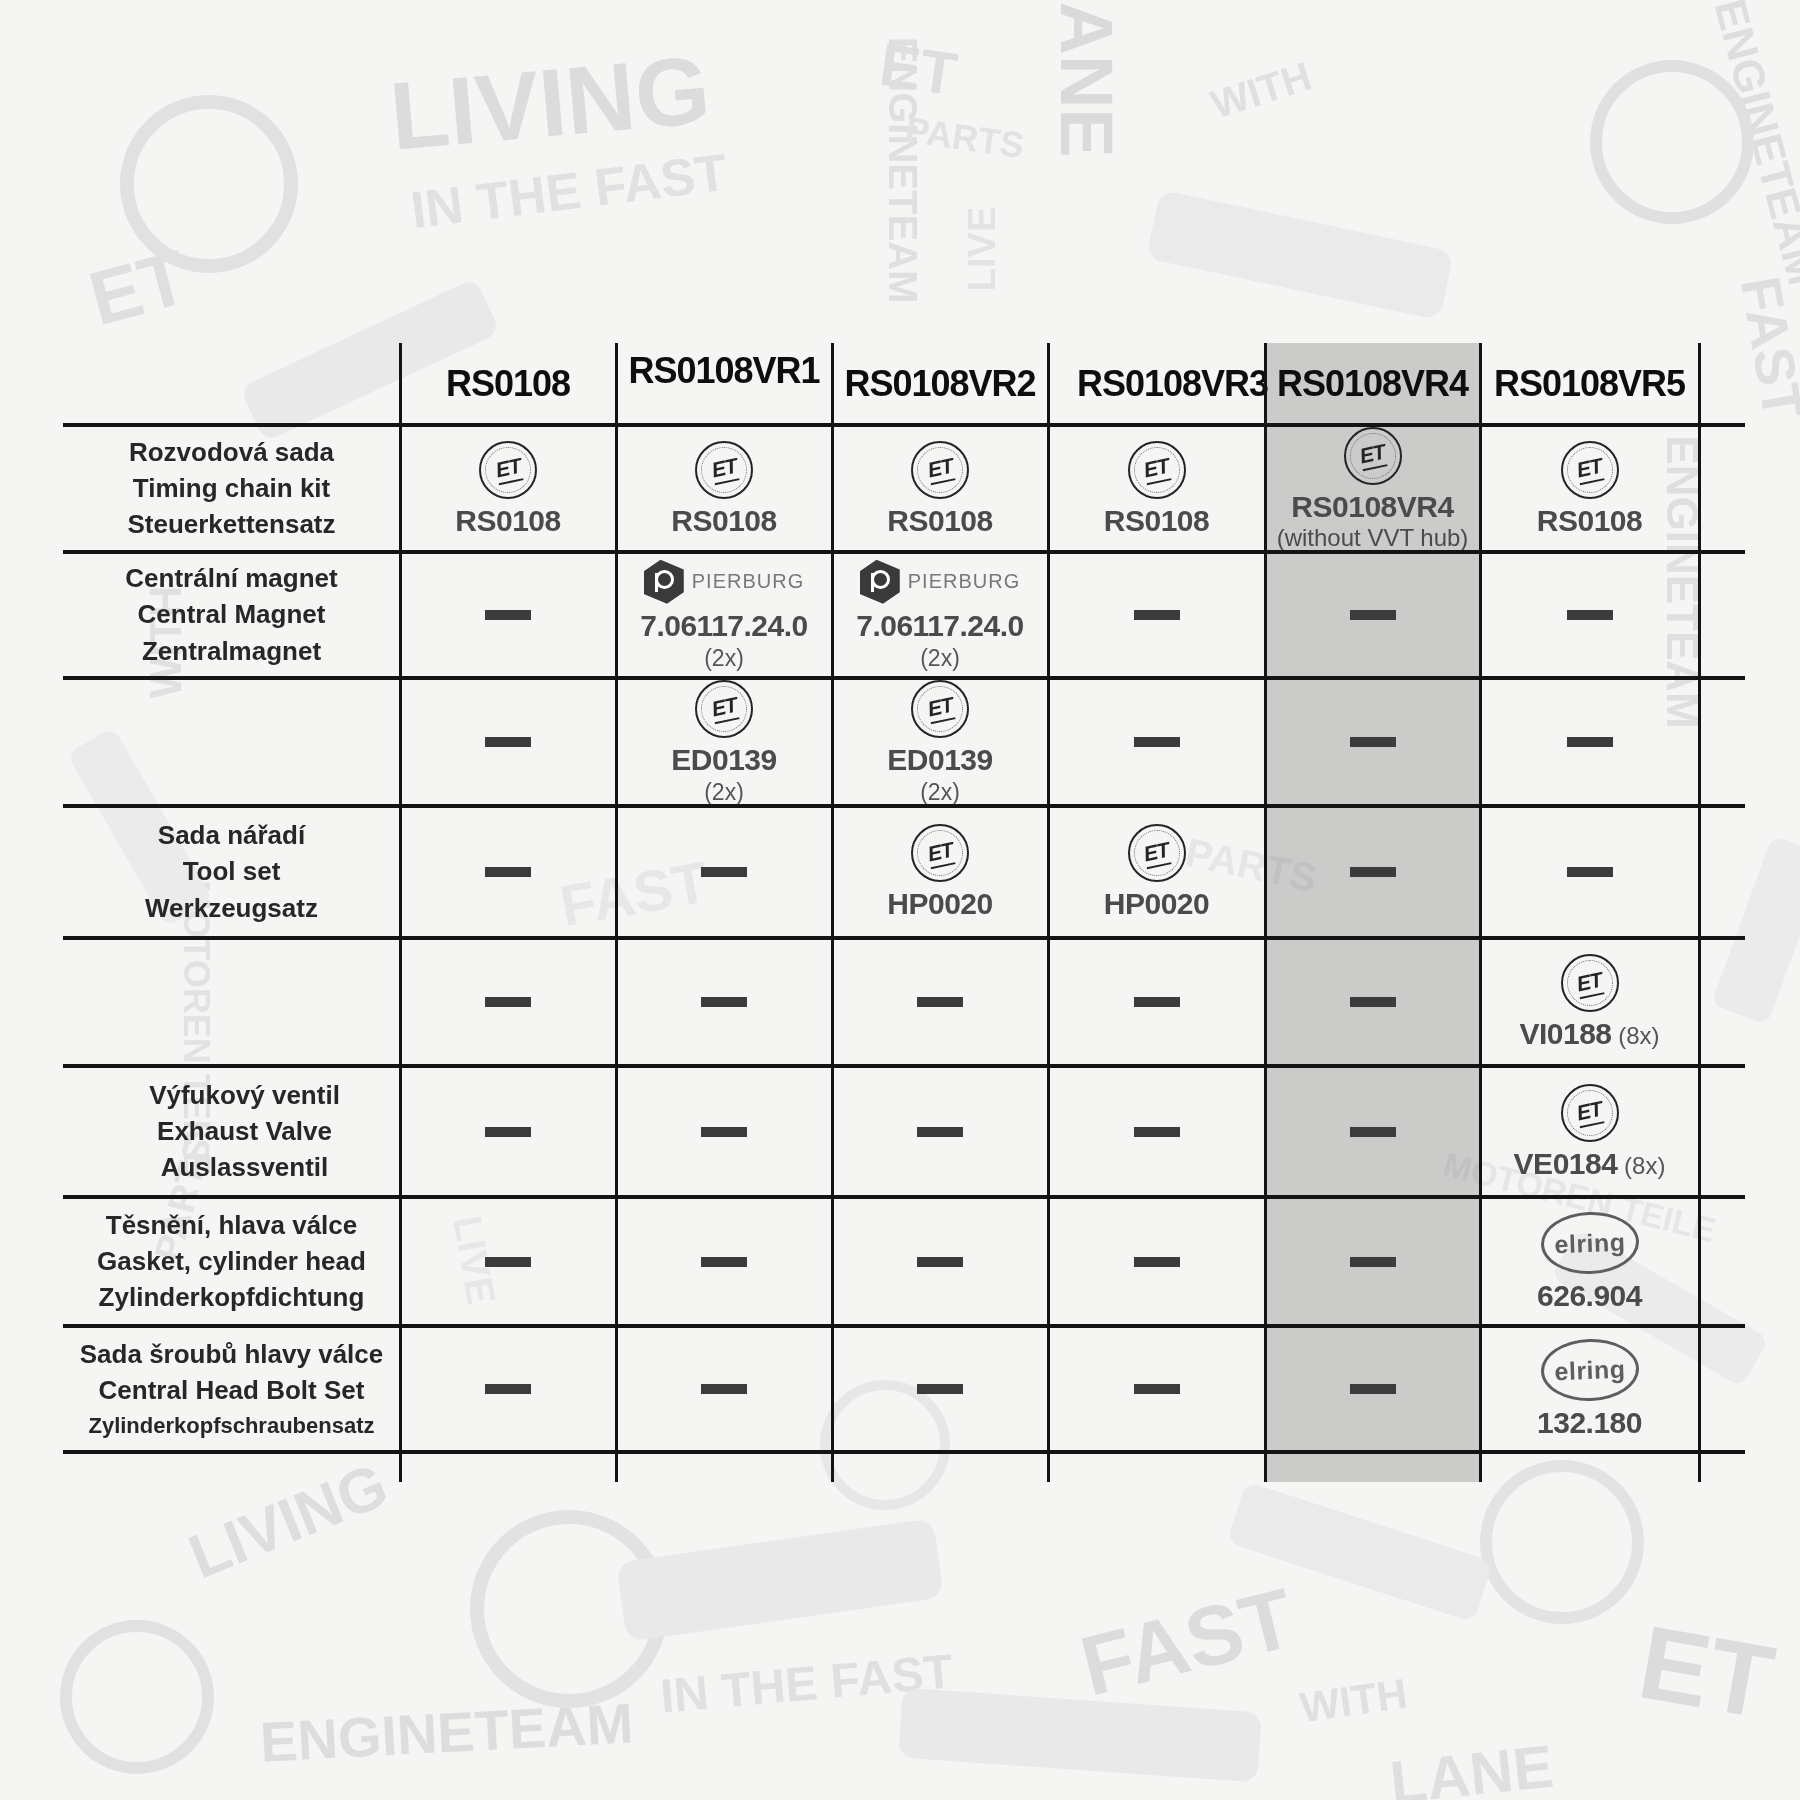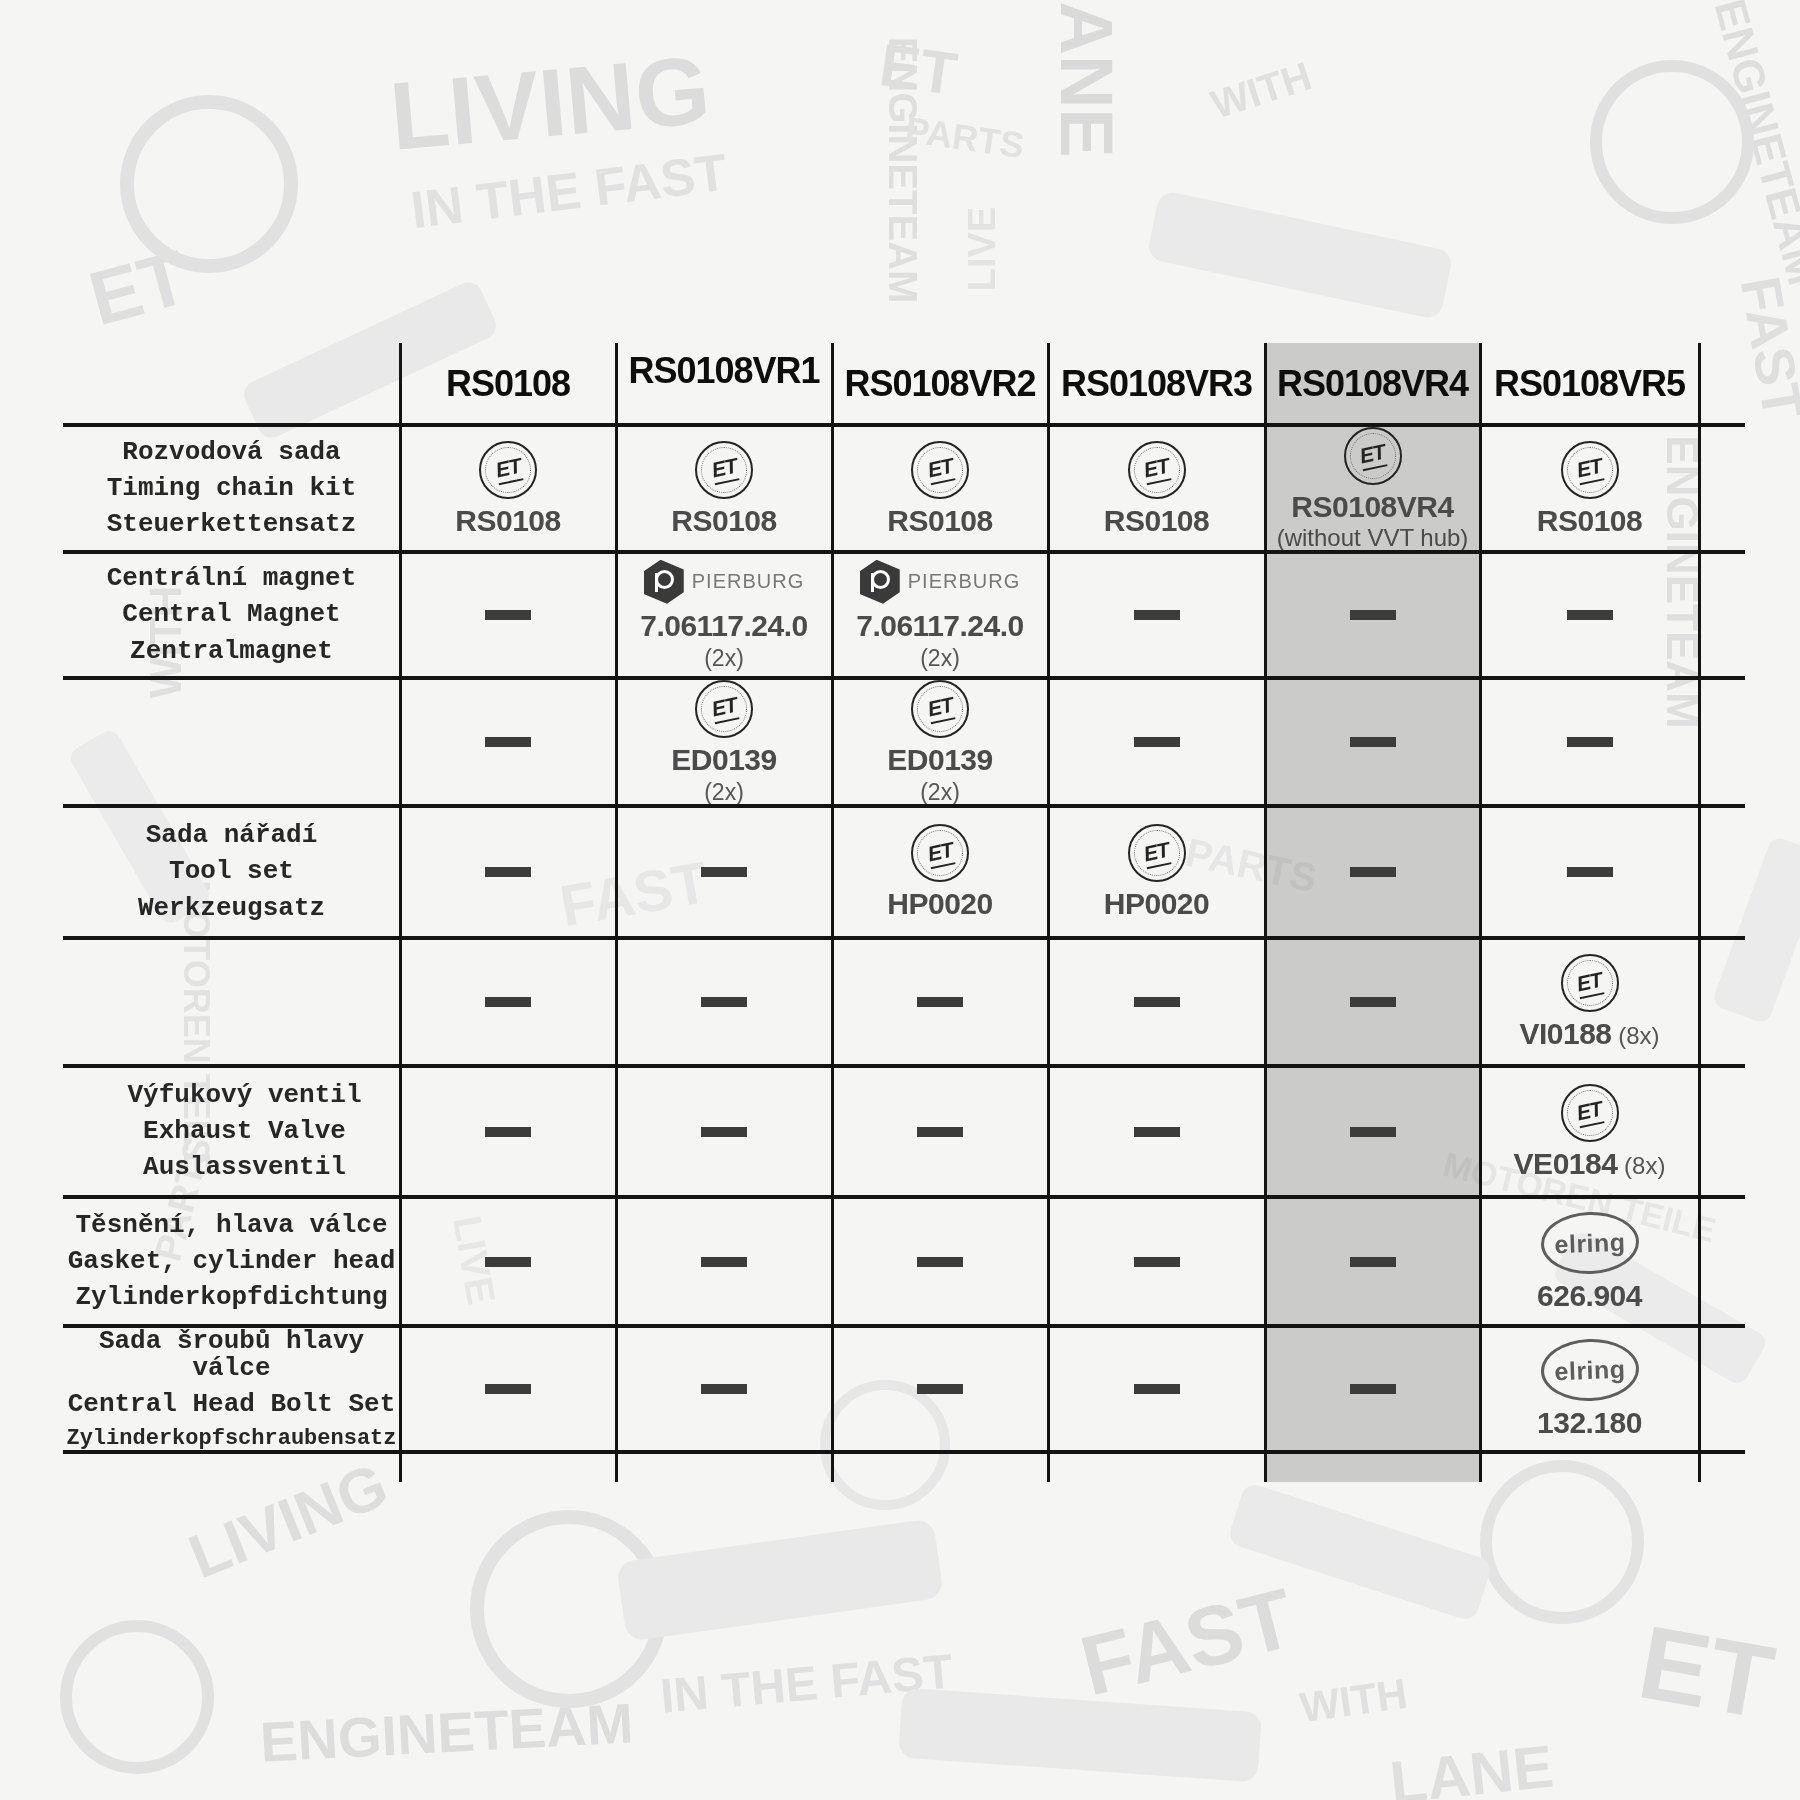--- a/index.html
+++ b/index.html
@@ -18,21 +18,21 @@
   #line-layer{position:absolute;inset:0;z-index:3;pointer-events:none;}
   .hline{position:absolute;background:#141414;height:4px;}
   .vline{position:absolute;background:#141414;width:3px;}
   .hl-col{position:absolute;background:rgba(118,118,118,0.33);}
 
   .hdr-cell{position:absolute;display:flex;align-items:center;justify-content:center;
     font-weight:700;font-size:36px;letter-spacing:-1px;color:#0e0e0e;}
 
   .label-cell{position:absolute;display:flex;flex-direction:column;align-items:center;
     justify-content:center;gap:9px;text-align:center;color:#272727;}
-  .label-line{font-weight:700;font-size:26px;line-height:1.05;font-family:Liberation Mono, monospace;}
+  .label-line{font-weight:700;font-size:26px;line-height:1.05;}
   .label-line.small{font-size:22px;}
 
   .data-cell{position:absolute;display:flex;flex-direction:column;align-items:center;
     justify-content:center;gap:6px;text-align:center;}
   .dash{width:46px;height:10px;background:#3c3c3c;}
 
   .code{font-weight:700;font-size:30px;letter-spacing:-0.5px;color:#4b4b4b;line-height:1.05;}
   .code .inline-qty{font-weight:400;font-size:24px;letter-spacing:0;color:#555;}
   .qty{font-weight:400;font-size:23px;color:#565656;line-height:1;}
   .note{font-weight:400;font-size:24px;color:#4b4b4b;line-height:1;margin-top:-2px;}
@@ -103,21 +103,21 @@
       <div class="bg-bar" style="left: 900px; top: 1700px; width: 360px; height: 70px; background: rgb(233, 233, 233); border-radius: 16px; transform: rotate(4deg);"></div>
       <div class="bg-bar" style="left: 1550px; top: 1280px; width: 220px; height: 56px; background: rgb(235, 235, 235); border-radius: 12px; transform: rotate(30deg);"></div>
     </div>
   <div id="hl-layer">
       <div class="hl-col" style="left: 1265px; top: 343px; width: 215px; height: 1139px; background: rgba(118, 118, 118, 0.33);"></div>
     </div>
   <div id="cell-layer">
       <div class="hdr-cell" style="left: 400px; top: 343px; width: 216px; height: 82px;">RS0108</div>
       <div class="hdr-cell" style="left: 616px; top: 330px; width: 216px; height: 82px;">RS0108VR1</div>
       <div class="hdr-cell" style="left: 832px; top: 343px; width: 216px; height: 82px;">RS0108VR2</div>
-      <div class="hdr-cell" style="left: 1048px; top: 343px; width: 217px; height: 82px;">RS0108VR3</div>
+      <div class="hdr-cell" style="left: 1048px; top: 343px; width: 217px; height: 82px; padding-left: 16px;">RS0108VR3</div>
       <div class="hdr-cell" style="left: 1265px; top: 343px; width: 215px; height: 82px;">RS0108VR4</div>
       <div class="hdr-cell" style="left: 1480px; top: 343px; width: 219px; height: 82px;">RS0108VR5</div>
       <div class="label-cell" style="left: 63px; top: 425px; width: 337px; height: 127px;">
         <div class="label-line">Rozvodová sada</div>
         <div class="label-line">Timing chain kit</div>
         <div class="label-line">Steuerkettensatz</div>
       </div>
       <div class="data-cell" style="left: 400px; top: 425px; width: 216px; height: 127px;">
         <div class="stamp">
           <span class="stamp-et">ET</span>

